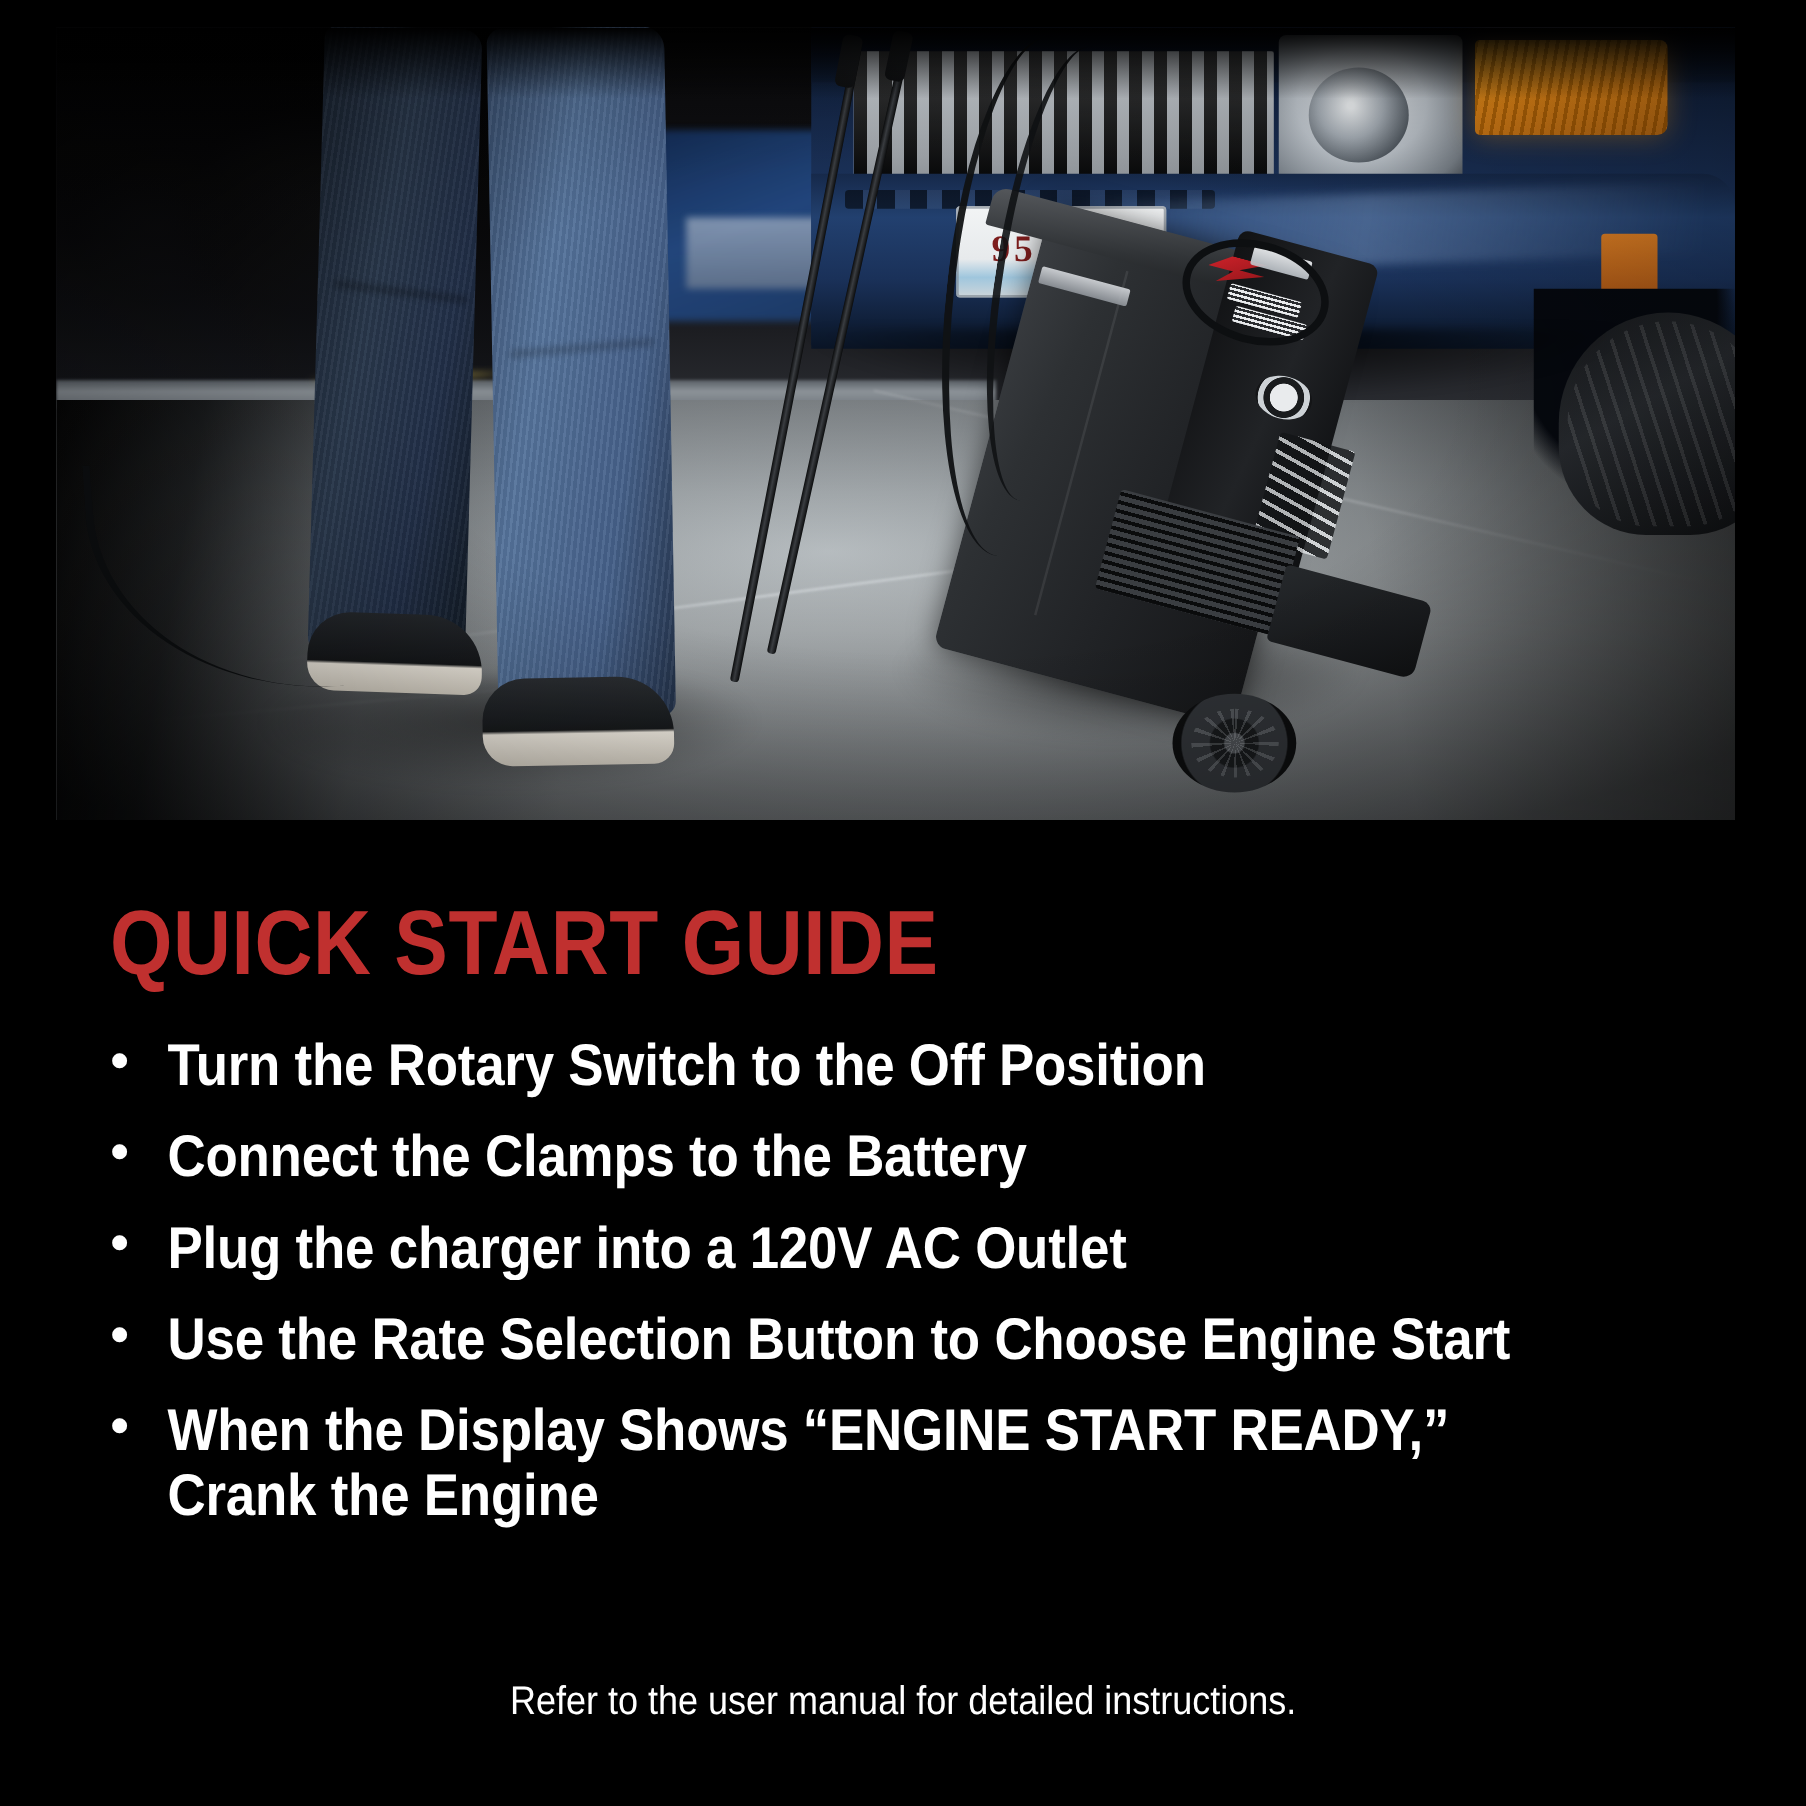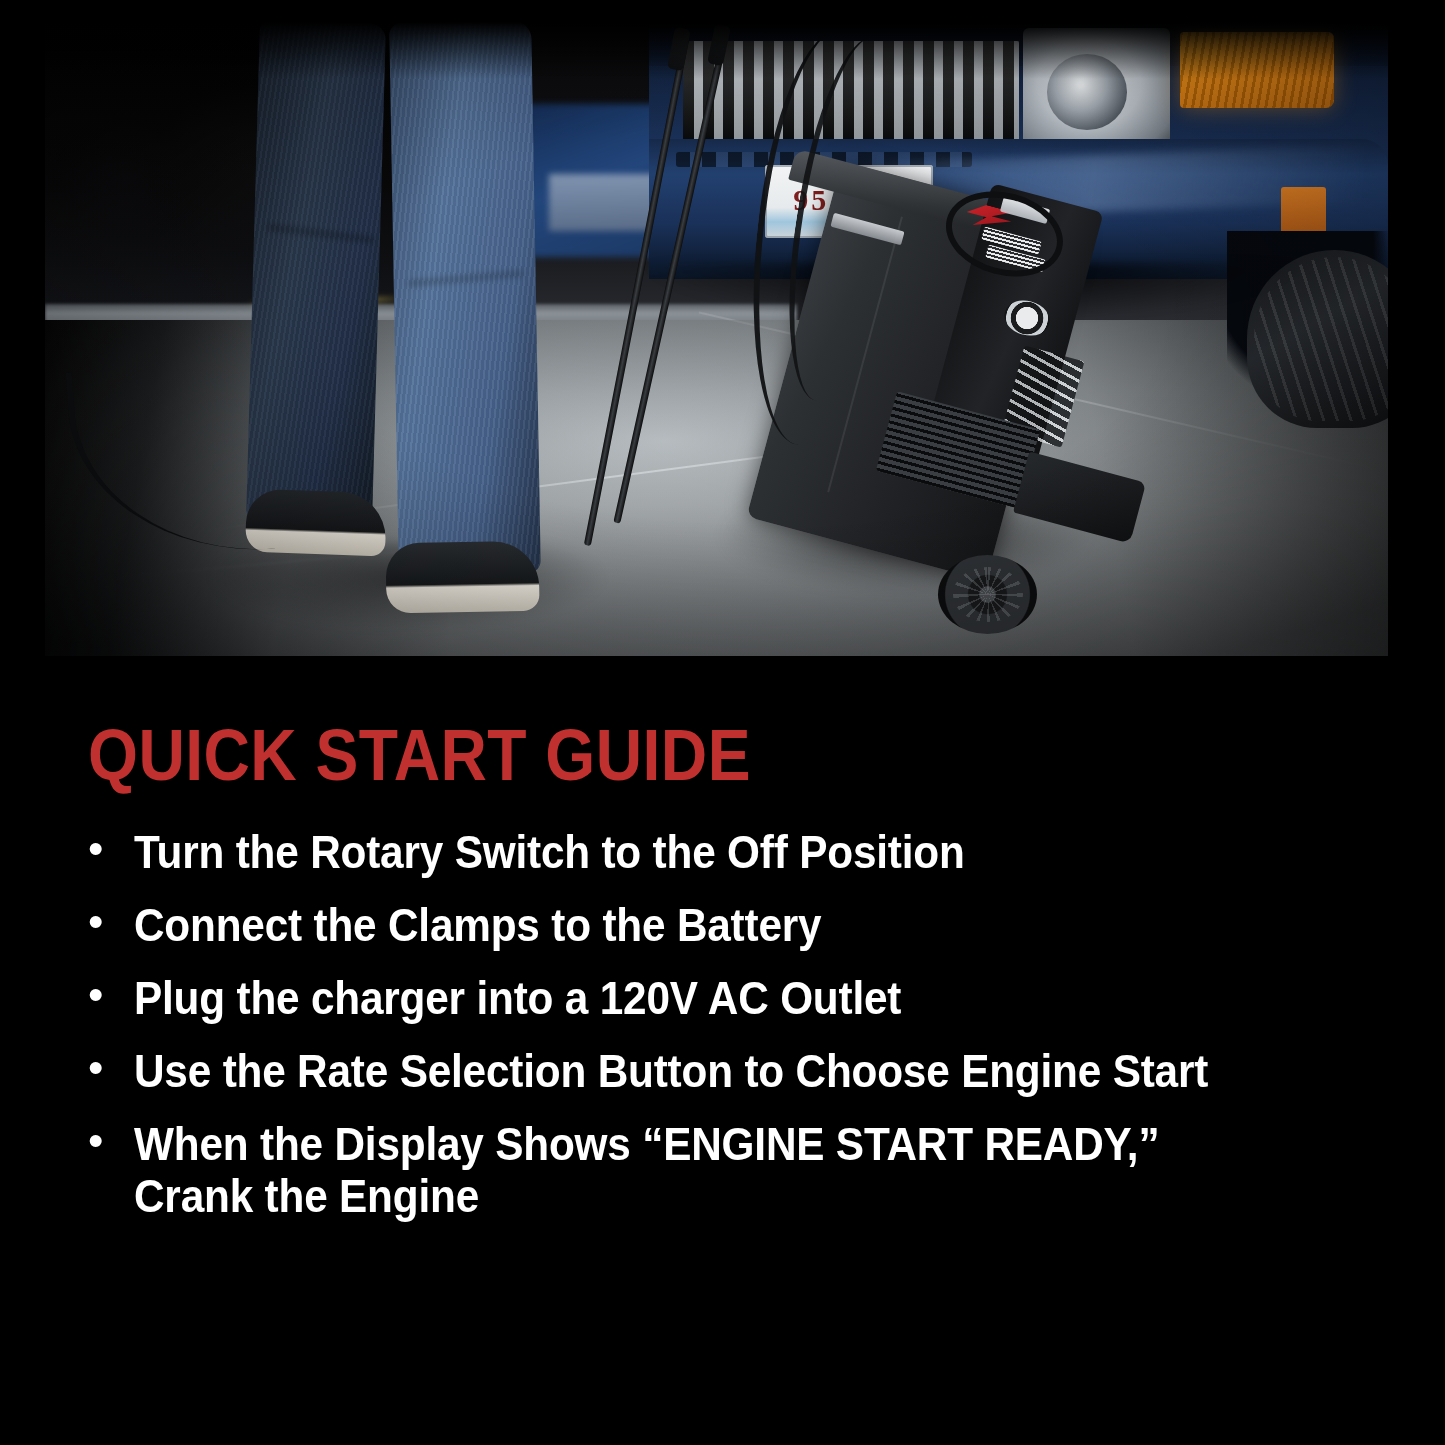--- a/index.html
+++ b/index.html
@@ -360,14 +360,17 @@
     <div class="bullet">
       <div class="bullet-dot">•</div>
       <div class="bullet-text">
         <span>When the Display Shows “ENGINE START READY,”</span>
         <span class="l2">Crank the Engine</span>
       </div>
     </div>
 
   </div>
 
+  <div class="footer">
+    <span>Refer to the user manual for detailed instructions.</span>
+  </div>
 
 </div>
 
 </body></html>

